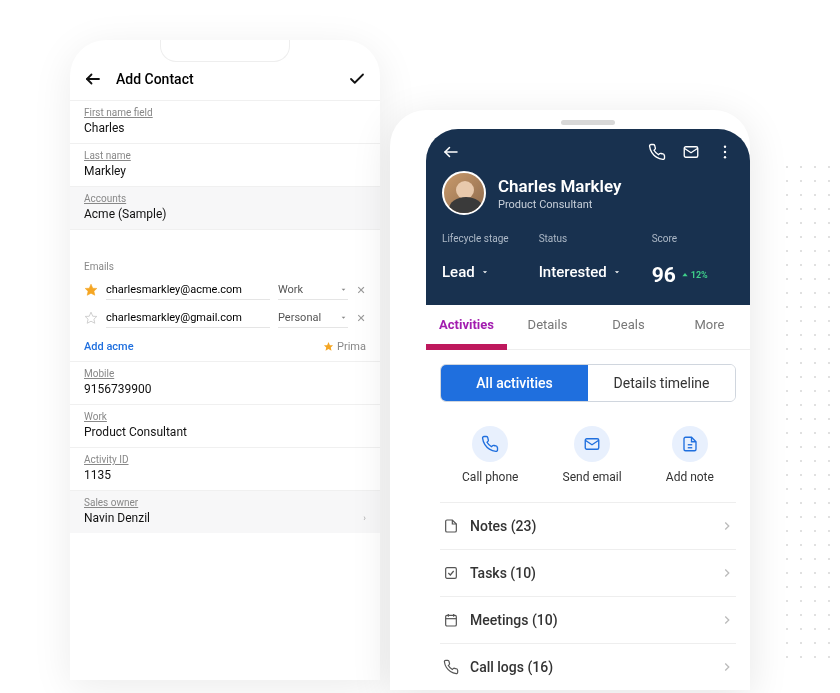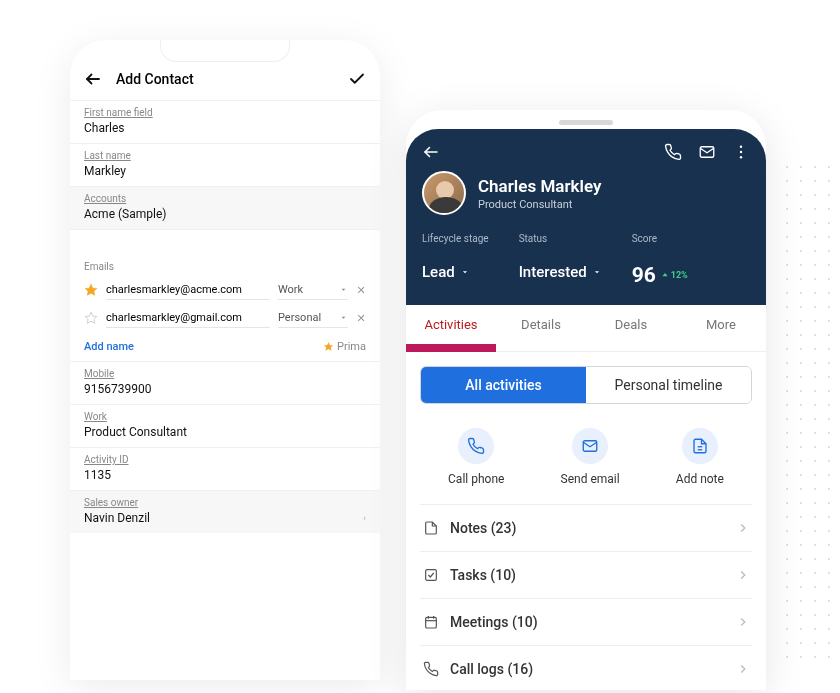--- a/index.html
+++ b/index.html
@@ -34,42 +34,42 @@
   .email-row { display:flex; align-items:center; padding: 4px 14px; gap:8px; }
   .email-row .star { width:14px; height:14px; flex:none; }
   .email-row .addr { flex: 1; font-size: 11px; border-bottom:1px solid #e5e5e5; padding:3px 0; }
   .email-row .type { width:70px; font-size:11px; color:#555; display:flex; align-items:center; justify-content:space-between; border-bottom:1px solid #e5e5e5; padding:3px 0; }
   .email-row .rm { width:10px; color:#999; font-size:11px; text-align:center; }
   .email-footer { display:flex; align-items:center; padding: 8px 14px; font-size:11px; }
   .email-footer .add { color:#1f6fde; font-weight:500; }
   .email-footer .prim { margin-left:auto; color:#888; display:flex; align-items:center; gap:3px; }
 
   
-  .phone2 { position: absolute; left: 406px; top: 110px; width: 360px; height: 580px;
+  .phone2 { position: absolute; left: 390px; top: 110px; width: 360px; height: 580px;
             background:#fff; border-radius: 36px 36px 0 0; z-index: 2;
-            box-shadow: 0 8px 40px rgba(0,0,0,.10); overflow:hidden; }
+            box-shadow: 0 8px 40px rgba(0,0,0,.10); overflow:hidden;padding-left:36px; }
   .p2-speaker { width:54px; height:5px; background:#d8d8d8; border-radius:3px; margin: 10px auto 0; }
   .p2-top { background:#18314f; color:#fff; border-radius: 32px 32px 0 0; margin-top:4px; padding: 14px 16px 18px; }
   .p2-toolbar { display:flex; align-items:center; gap:16px; }
   .p2-toolbar .spacer { flex:1; }
   .p2-person { display:flex; align-items:center; gap:12px; margin-top:10px; }
   .avatar { width:44px; height:44px; border-radius:50%; background: linear-gradient(135deg,#c99a6b,#8e6b4e); border:2px solid #fff; flex:none; position:relative; overflow:hidden; }
   .avatar::before{content:"";position:absolute;left:12px;top:8px;width:18px;height:18px;border-radius:50%;background:#e8c9ac;}
   .avatar::after{content:"";position:absolute;left:5px;top:24px;width:34px;height:24px;border-radius:50% 50% 0 0;background:#3a3a3a;}
   .p2-person .name { font-size:17px; font-weight:600; }
   .p2-person .role { font-size:11px; color:#c8d0da; margin-top:2px; }
   .p2-stats { display:flex; gap: 30px; margin-top:18px; }
   .stat .slabel { font-size:10px; color:#adb9c7; }
   .stat .sval { font-size:15px; font-weight:500; margin-top:19px; display:flex; align-items:center; gap:5px; }
   .stat .sval.big { font-size:21px; font-weight:700; }
   .pct { font-size:9px; color:#3fd08a; display:flex; align-items:center; gap:2px; }
 
   .p2-tabs { display:flex; border-bottom:1px solid #eee; }
   .p2-tab { flex:1; text-align:center; padding:12px 0; font-size:13px; color:#777; }
-  .p2-tab.active { color:#b91c1c; font-weight:400; border-bottom:8px solid #be185d; margin-bottom:-1px; }
+  .p2-tab.active { color:#a21caf; font-weight:700; border-bottom:6px solid #be185d; margin-bottom:-1px; }
 
   .p2-body { padding: 14px 14px 0; }
   .seg { display:flex; border:1px solid #d0d6de; border-radius:6px; overflow:hidden; }
   .seg .segbtn { flex:1; text-align:center; padding:10px 0; font-size:14px; color:#333; background:#fff; }
   .seg .segbtn.active { background:#1f6fde; color:#fff; font-weight:500; }
 
   .actions { display:flex; justify-content:space-around; margin:24px 0 18px; }
   .actbtn { display:flex; flex-direction:column; align-items:center; gap:8px; }
   .actcircle { width:36px; height:36px; border-radius:50%; background:#e8f0fd; display:flex; align-items:center; justify-content:center; }
   .actbtn .alabel { font-size:12px; color:#333; }
@@ -147,21 +147,21 @@
         <span class="type">
           <span>Personal</span>
           <svg width="9" height="9" viewBox="0 0 24 24" fill="#888">
               <path d="M7 10l5 5 5-5z"></path>
             </svg>
         </span>
         <span class="rm">✕</span>
       </div>
 
       <div class="email-footer">
-        <span class="add">Add name</span>
+        <span class="add">Add acme</span>
         <span class="prim">
           <svg width="11" height="11" viewBox="0 0 24 24" fill="#f5a623">
               <polygon points="12 2 15 9 22 9.3 17 14 18.5 21 12 17.5 5.5 21 7 14 2 9.3 9 9"></polygon>
             </svg>
           <span>Prima</span>
         </span>
       </div>
     </div>
 
     <div class="field">
@@ -261,21 +261,21 @@
   <div class="p2-tabs">
     <div class="p2-tab active">Activities</div>
     <div class="p2-tab">Details</div>
     <div class="p2-tab">Deals</div>
     <div class="p2-tab">More</div>
   </div>
 
   <div class="p2-body">
     <div class="seg">
       <div class="segbtn active">All activities</div>
-      <div class="segbtn">Personal timeline</div>
+      <div class="segbtn">Details timeline</div>
     </div>
 
     <div class="actions">
       <div class="actbtn">
         <div class="actcircle">
           <svg width="18" height="18" viewBox="0 0 24 24" fill="none" stroke="#1f6fde" stroke-width="1.8">
               <path d="M22 16.9v3a2 2 0 0 1-2.2 2 19.8 19.8 0 0 1-8.6-3.1 19.5 19.5 0 0 1-6-6A19.8 19.8 0 0 1 2.1 4.2 2 2 0 0 1 4.1 2h3a2 2 0 0 1 2 1.7c.1.9.3 1.8.6 2.6a2 2 0 0 1-.4 2.1L8 9.7a16 16 0 0 0 6 6l1.3-1.3a2 2 0 0 1 2.1-.4c.8.3 1.7.5 2.6.6a2 2 0 0 1 1.7 2z"></path>
             </svg>
         </div>
         <span class="alabel">Call phone</span>

